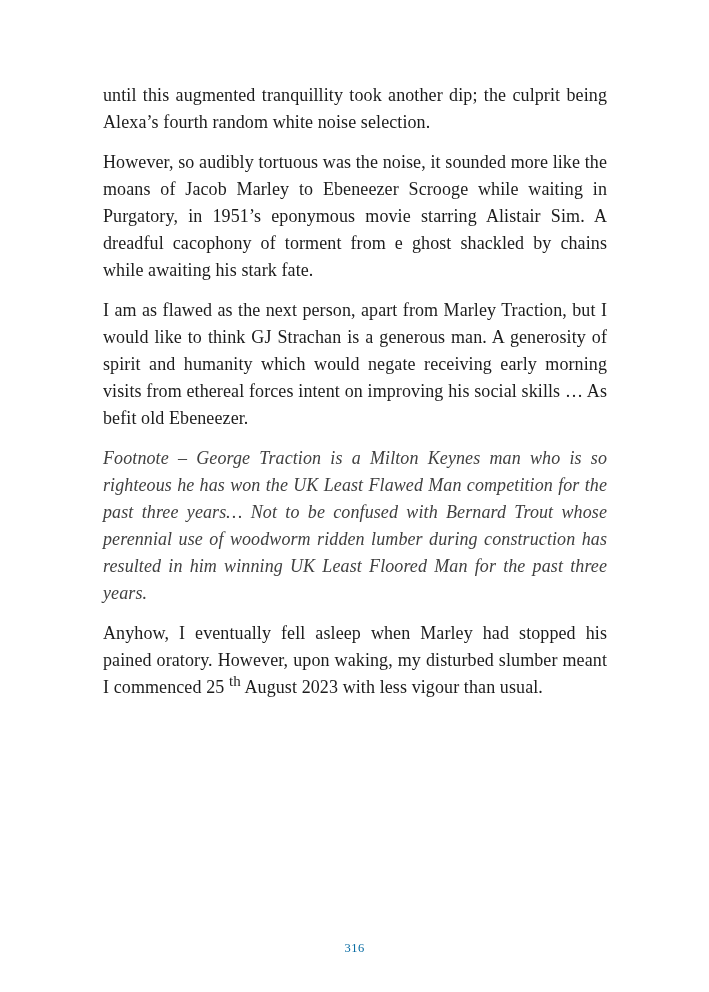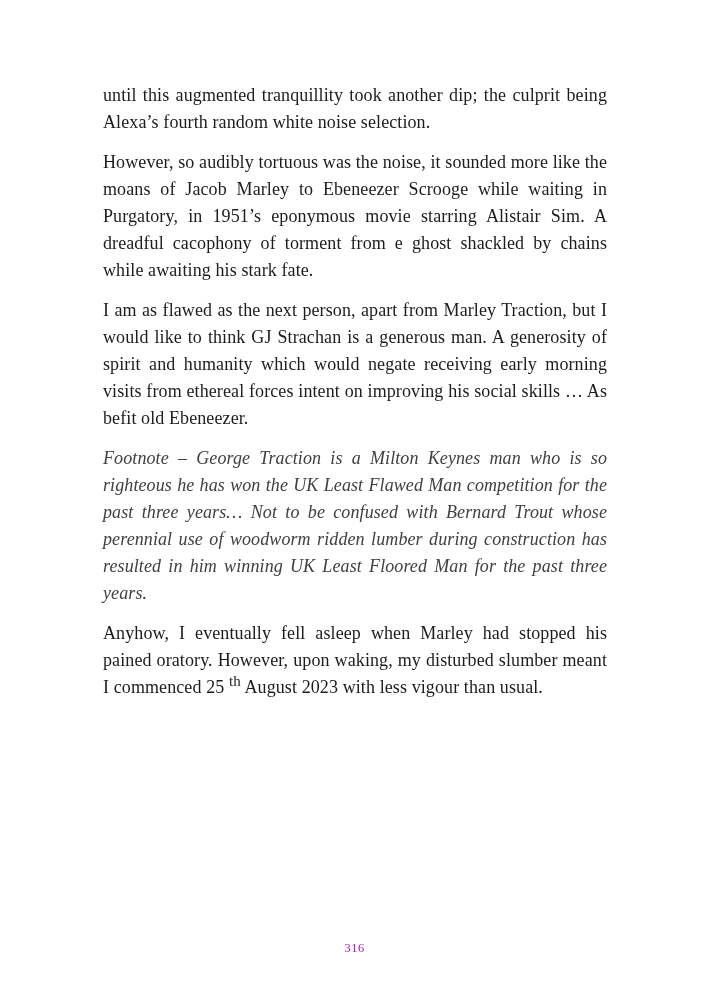--- a/index.html
+++ b/index.html
@@ -37,21 +37,21 @@
     vertical-align: super;
     line-height: 0;
   }
   .page-number {
     position: absolute;
     bottom: 36px;
     left: 0;
     right: 0;
     text-align: center;
     font-size: 12.5px;
-    color: #a21caf;
+    color: #0369a1;
     letter-spacing: 0.5px;
   }
 </style>
 </head>
 <body>
 
 <div class="page">
   <div class="text-block">
     <p class="para">until this augmented tranquillity took another dip; the culprit being Alexa’s fourth random white noise selection.</p>
     <p class="para">However, so audibly tortuous was the noise, it sounded more like the moans of Jacob Marley to Ebeneezer Scrooge while waiting in Purgatory, in 1951’s eponymous movie starring Alistair Sim. A dreadful cacophony of torment from e ghost shackled by chains while awaiting his stark fate.</p>

